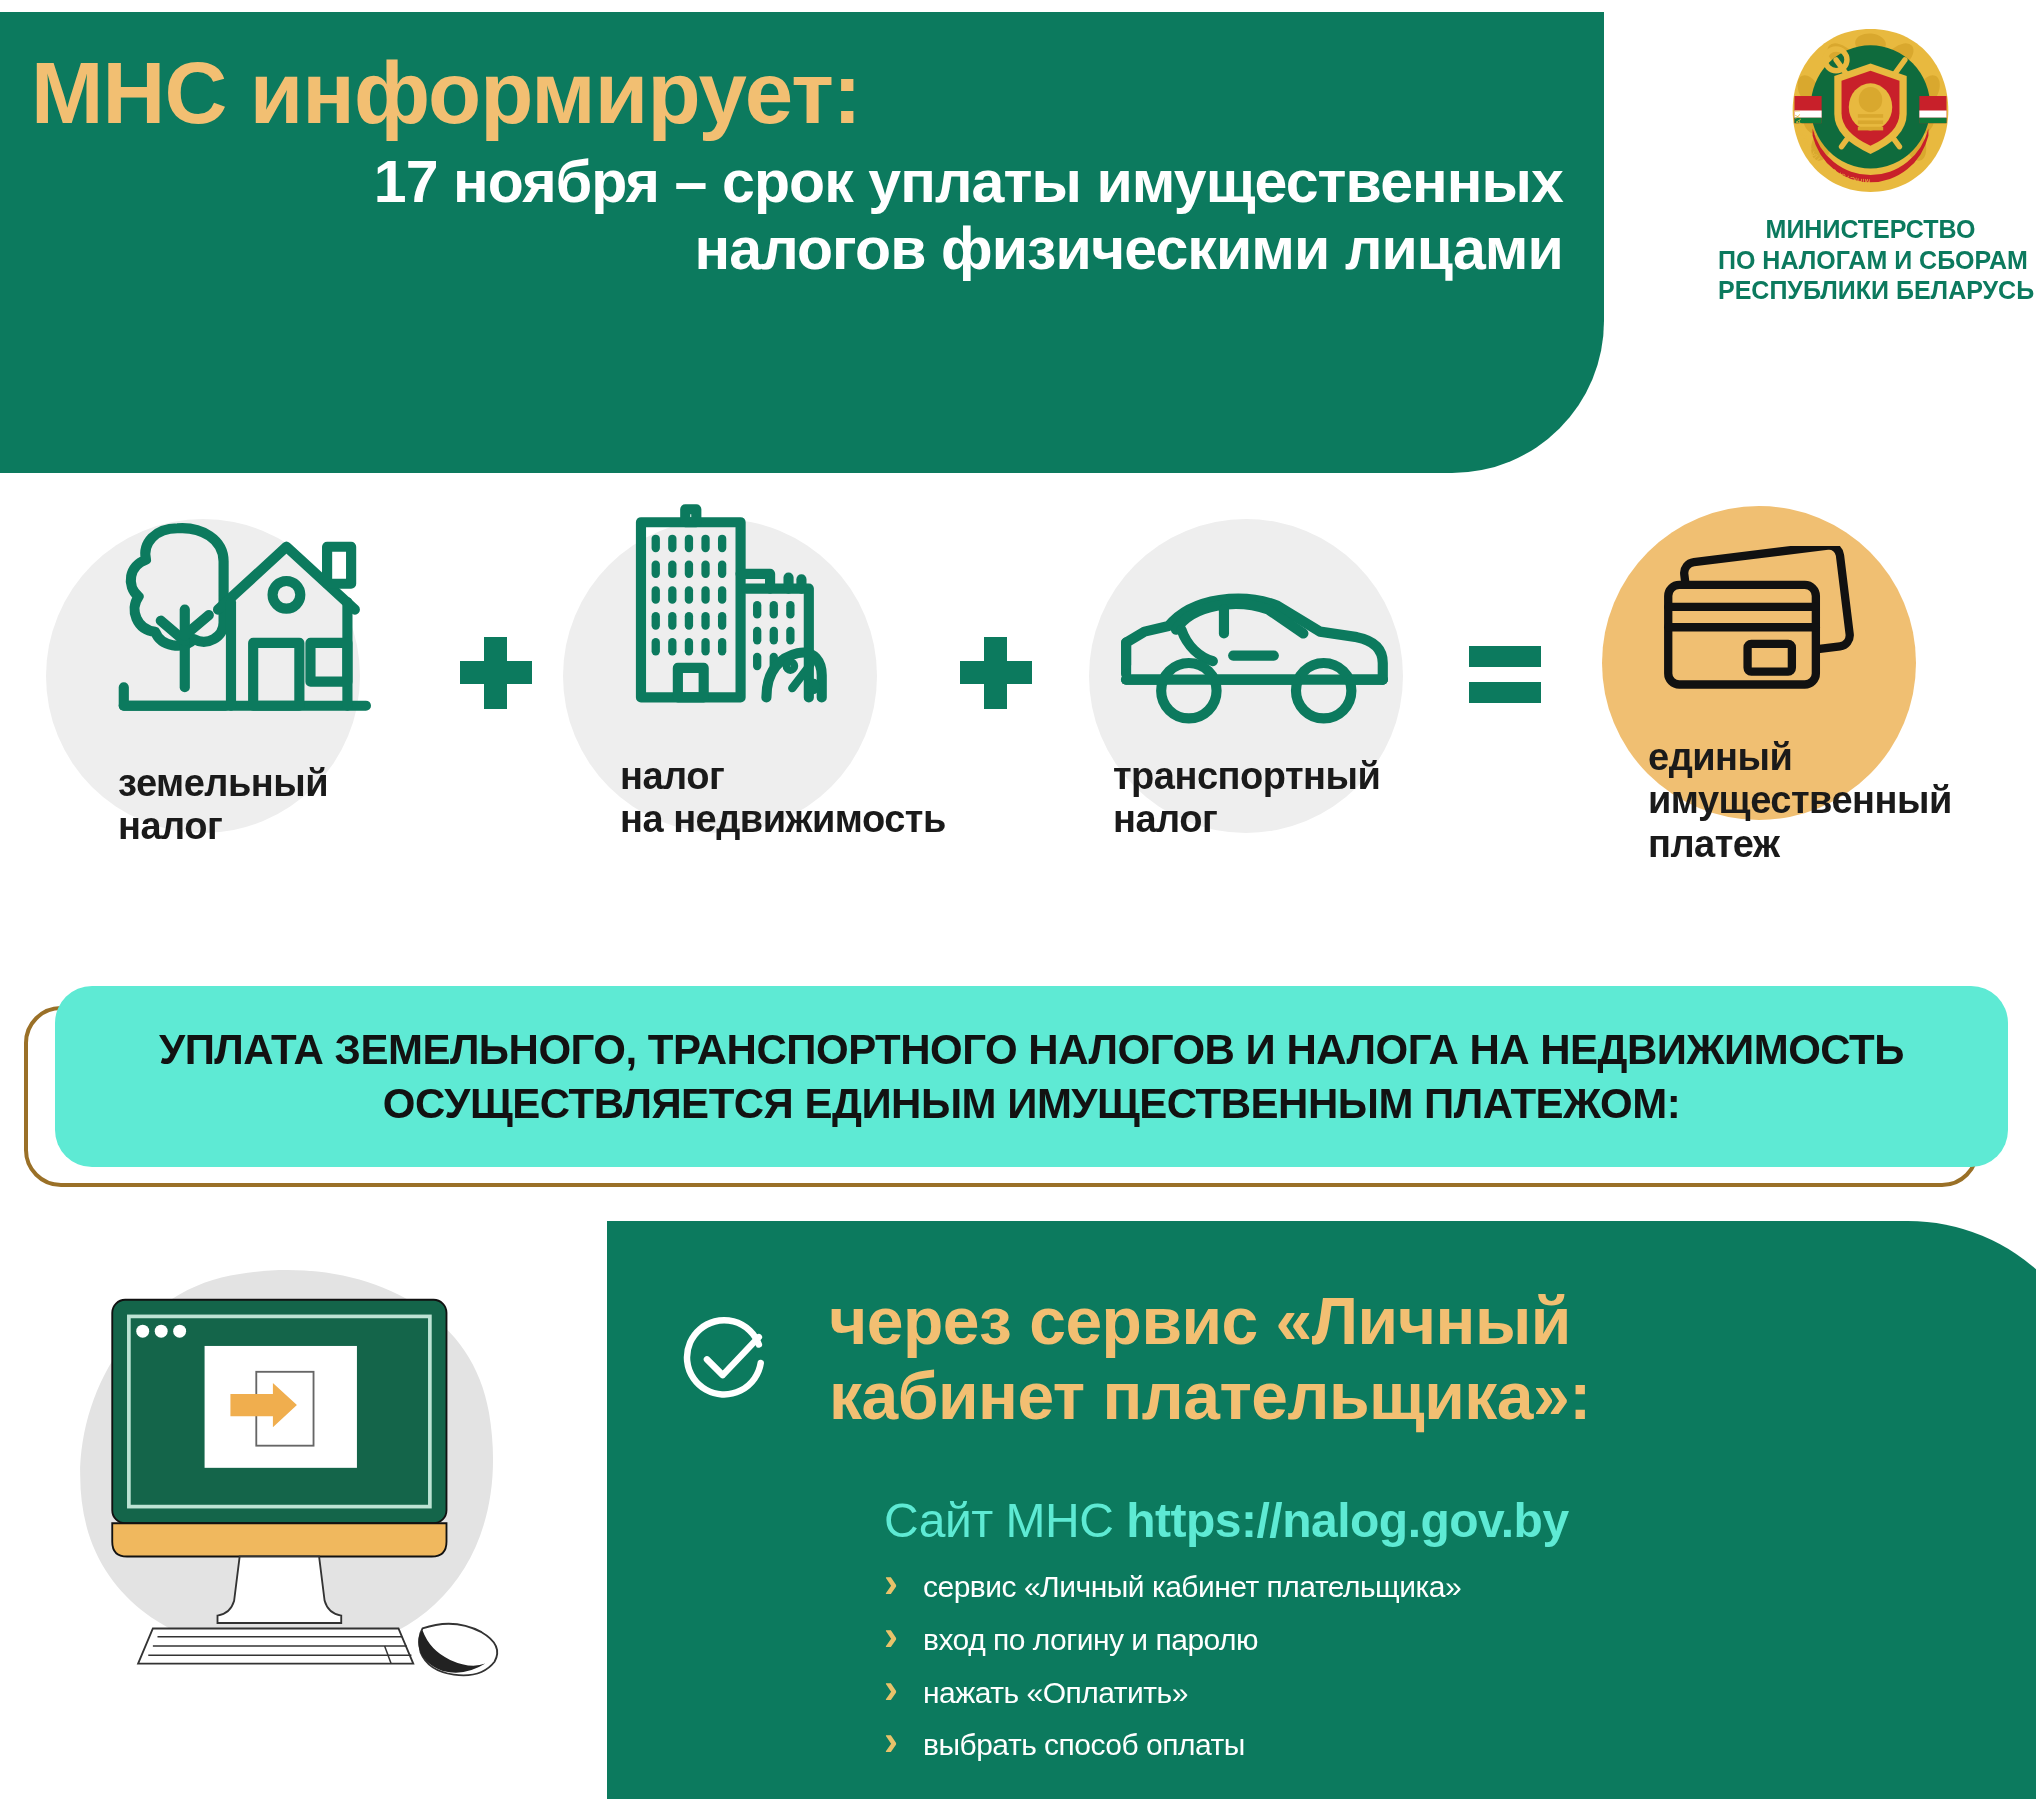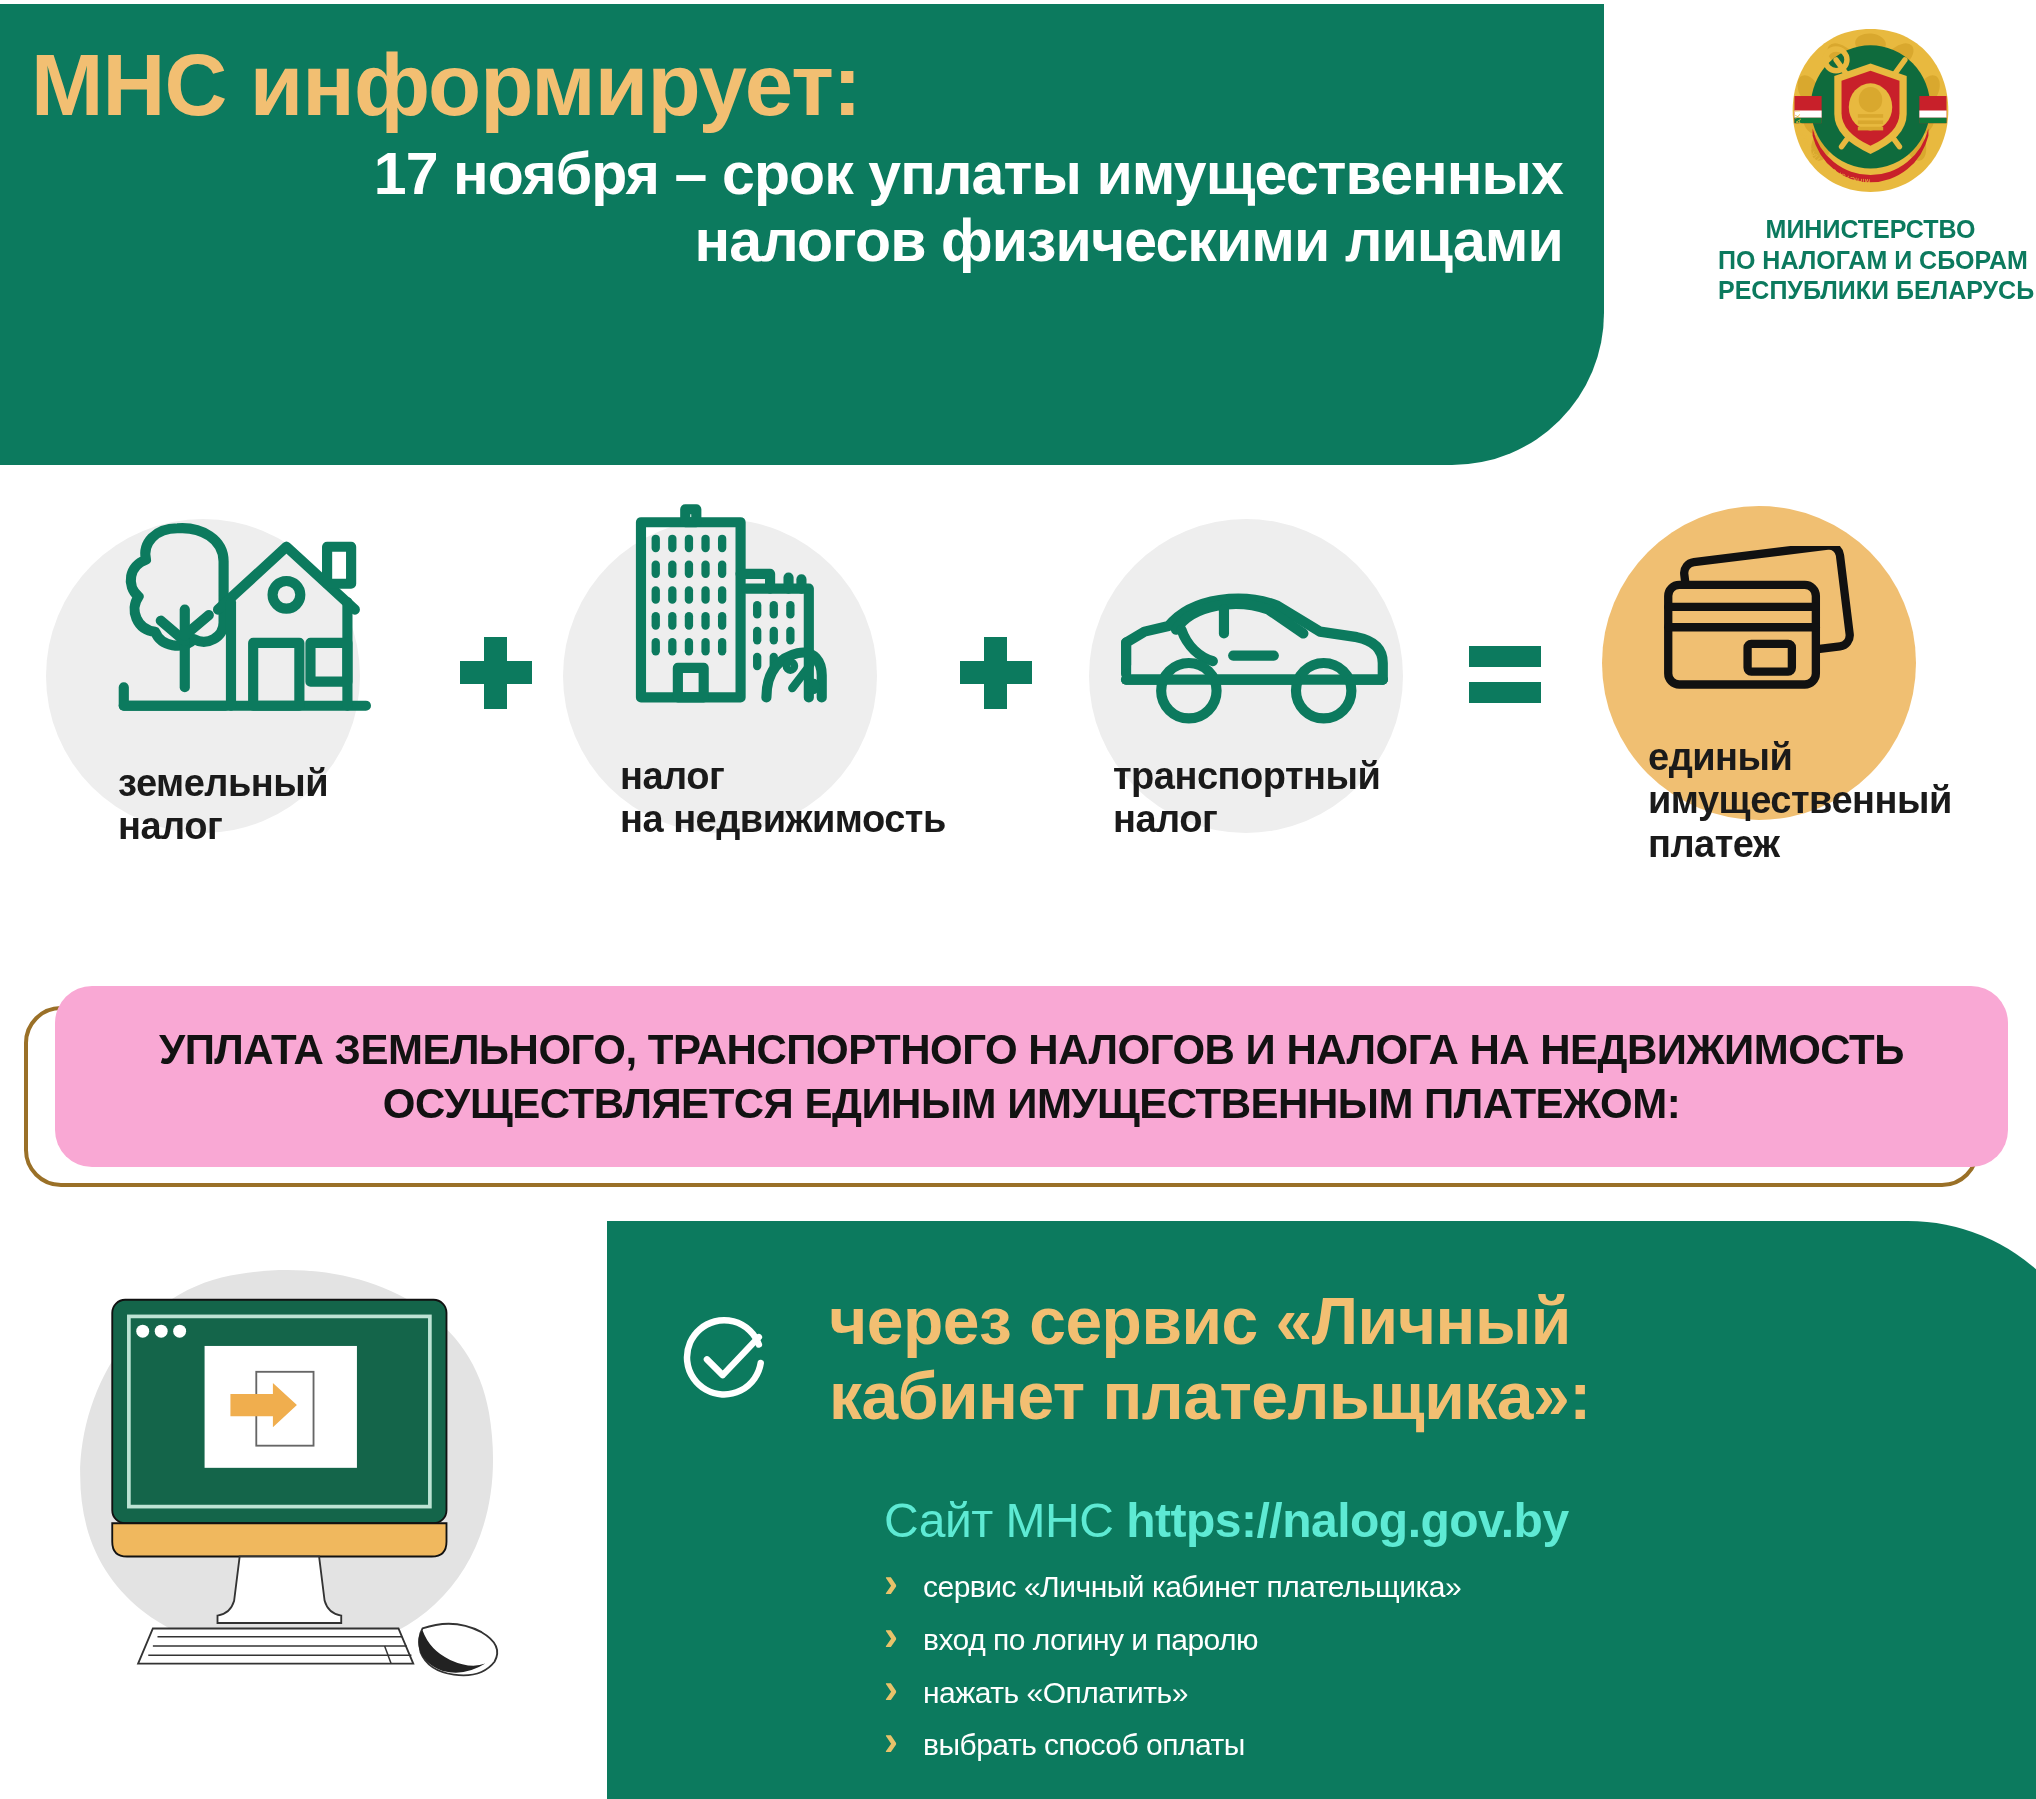--- a/index.html
+++ b/index.html
@@ -15,21 +15,21 @@
     width: 2037px;
     height: 1800px;
     background: #ffffff;
     overflow: hidden;
   }
 
   
   .header-panel {
     position: absolute;
     left: 0;
-    top: 4px;
+    top: 12px;
     width: 1604px;
     height: 461px;
     background: #0c7a5e;
     border-bottom-right-radius: 152px;
   }
   .header-title-wrap {
     position: absolute;
     left: 31px;
     top: 37px;
     width: 1532px;
@@ -177,21 +177,21 @@
     border-radius: 37px;
     box-sizing: border-box;
     background: transparent;
   }
   .banner-fill {
     position: absolute;
     left: 31px;
     top: 0;
     width: 1953px;
     height: 181px;
-    background: #f9a8d4;
+    background: #5eead4;
     border-radius: 37px;
     box-sizing: border-box;
     display: flex;
     flex-direction: column;
     align-items: center;
     justify-content: center;
   }
   .banner-line {
     color: #121212;
     font-size: 42px;

